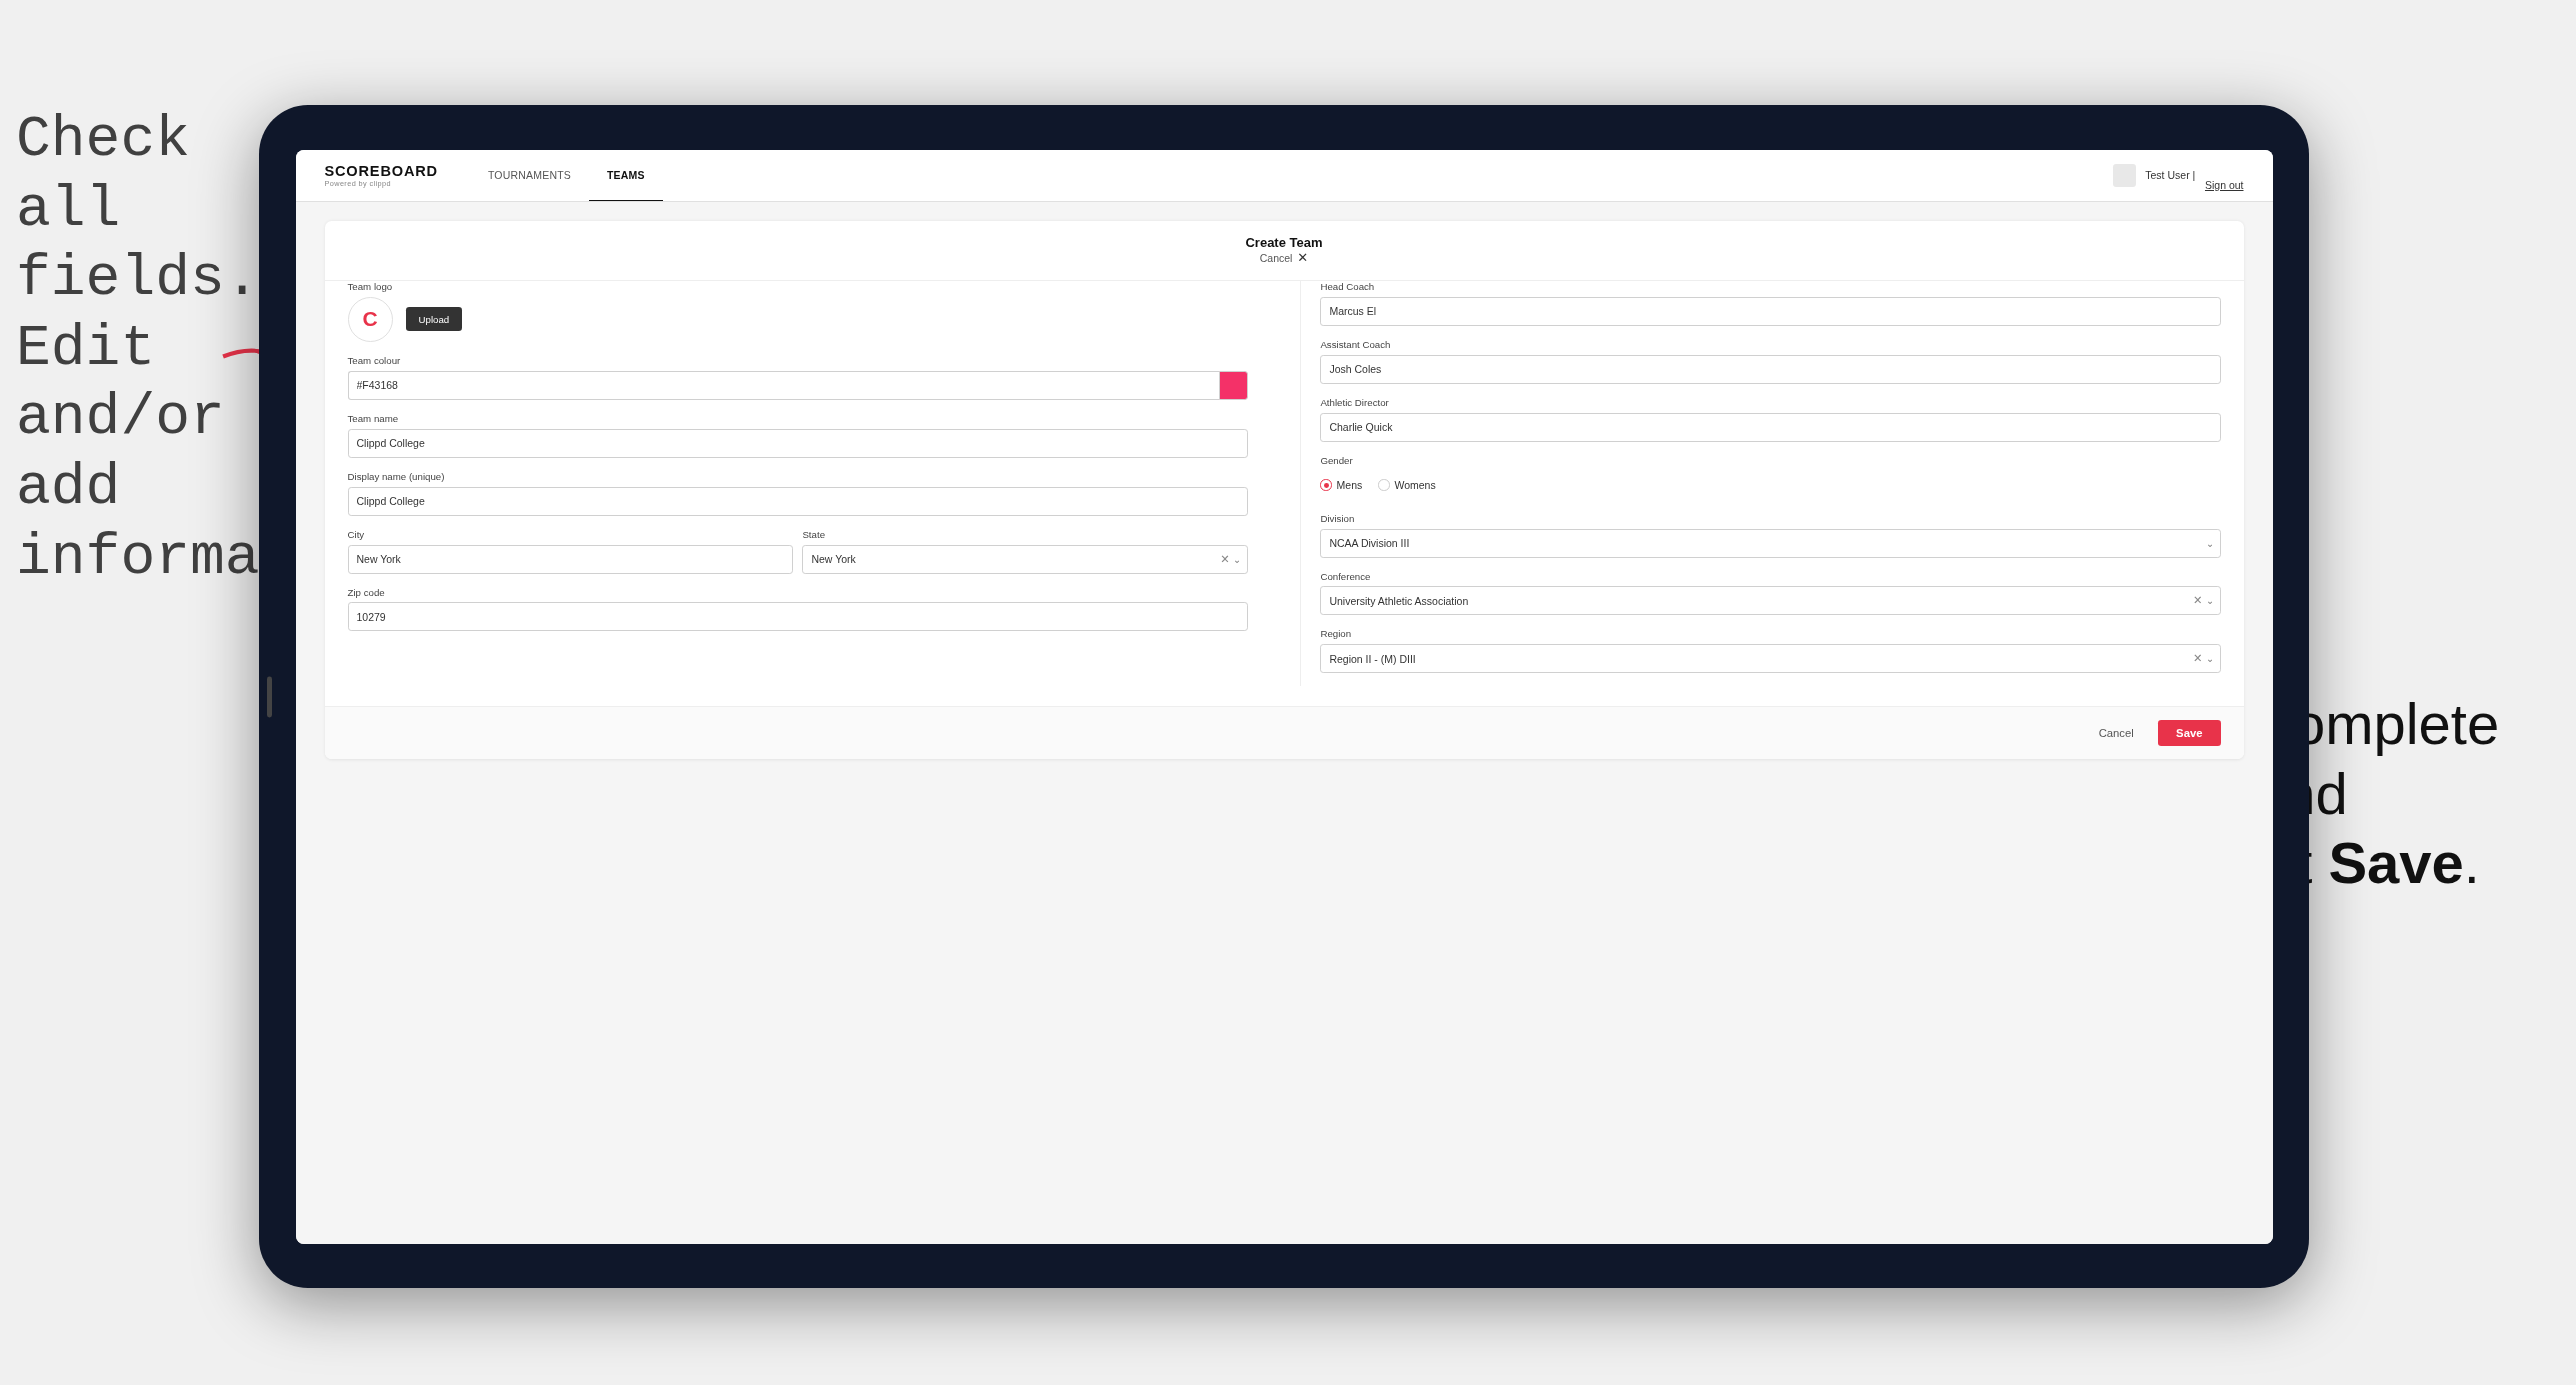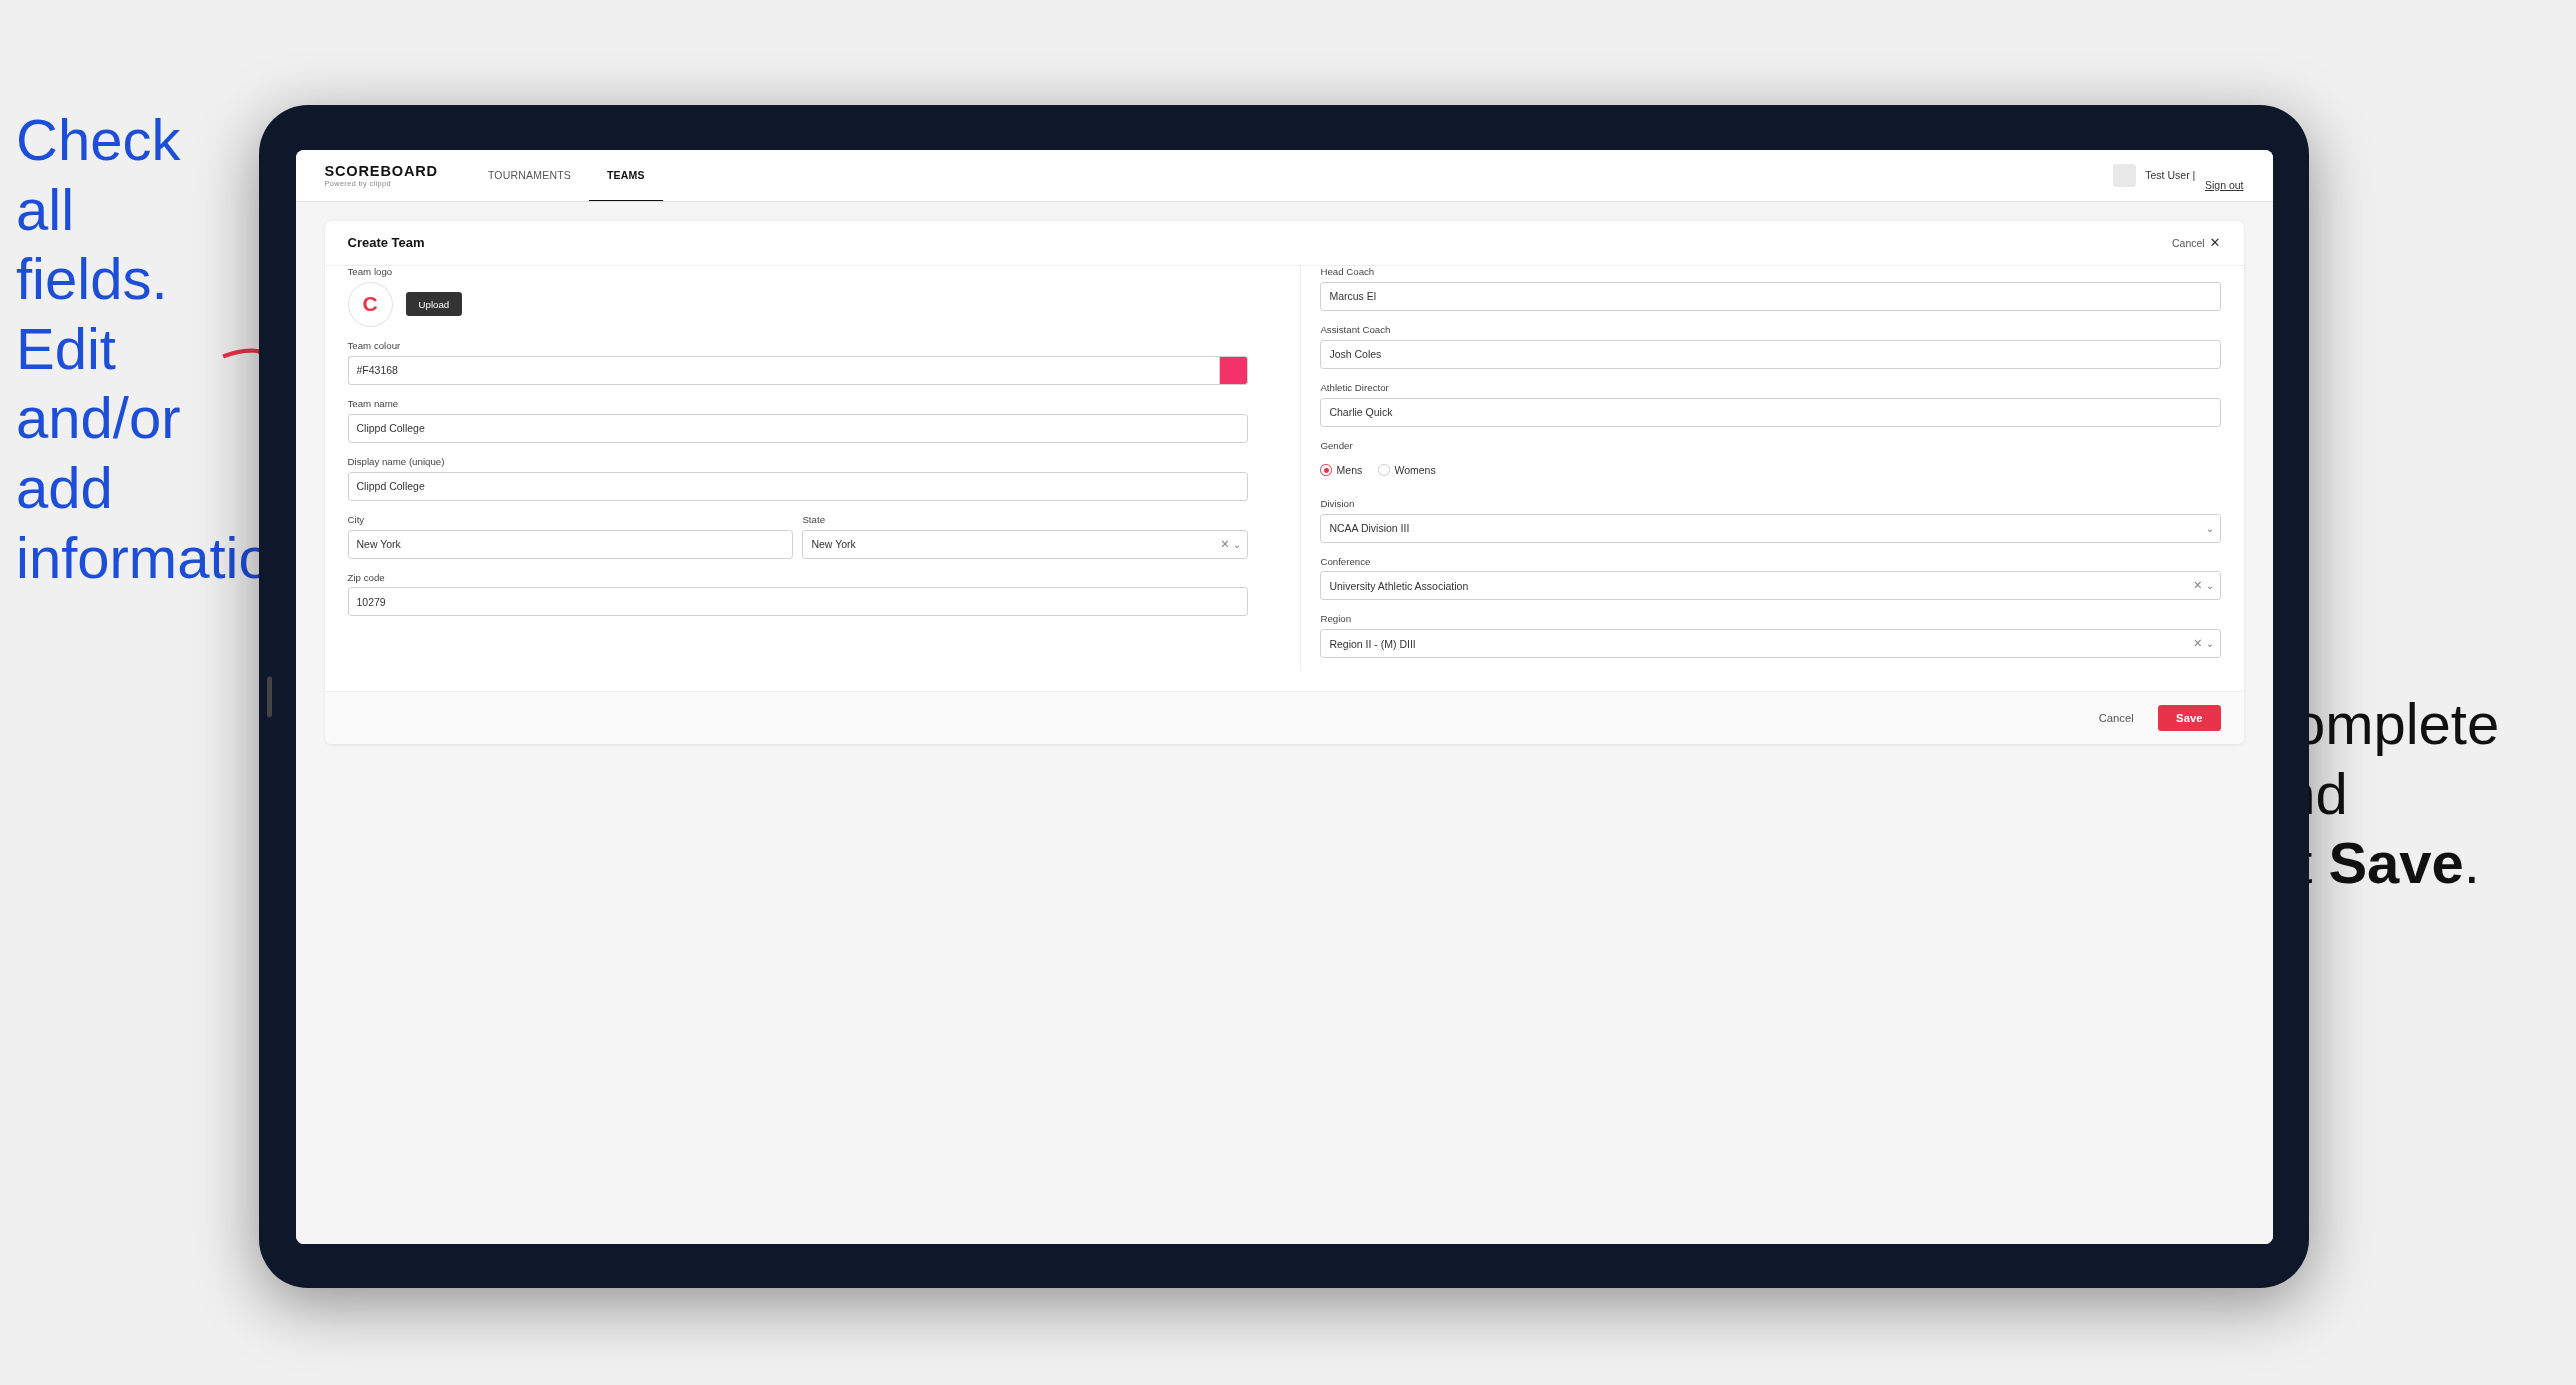--- a/index.html
+++ b/index.html
@@ -13,22 +13,23 @@
     }
 
     
     .annotation-left {
       position: absolute;
       left: 16px;
       top: 105px;
       font-size: 58px;
       font-weight: 400;
       line-height: 1.2;
-      color: #1d4ed8;
+      color: #404040;
       width: 219px;
+      font-family: Liberation Mono, monospace;
     }
     .annotation-right {
       position: absolute;
       right: 49px;
       top: 689px;
       font-size: 58px;
       font-weight: 400;
       color: #111;
       width: 276px;
       line-height: 1.2;
@@ -163,20 +164,21 @@
       box-shadow: 0 0.8px 3.2px rgba(0,0,0,0.08);
       overflow: hidden;
     }
 
     .form-header {
       display: flex;
       justify-content: space-between;
       align-items: center;
       padding: 14.6px 23px;
       border-bottom: 0.8px solid #eee;
+      flex-direction: column;
     }
     .form-title {
       font-size: 13px;
       font-weight: 600;
       color: #111;
     }
     .cancel-btn-top {
       display: flex;
       align-items: center;
       gap: 4.9px;

